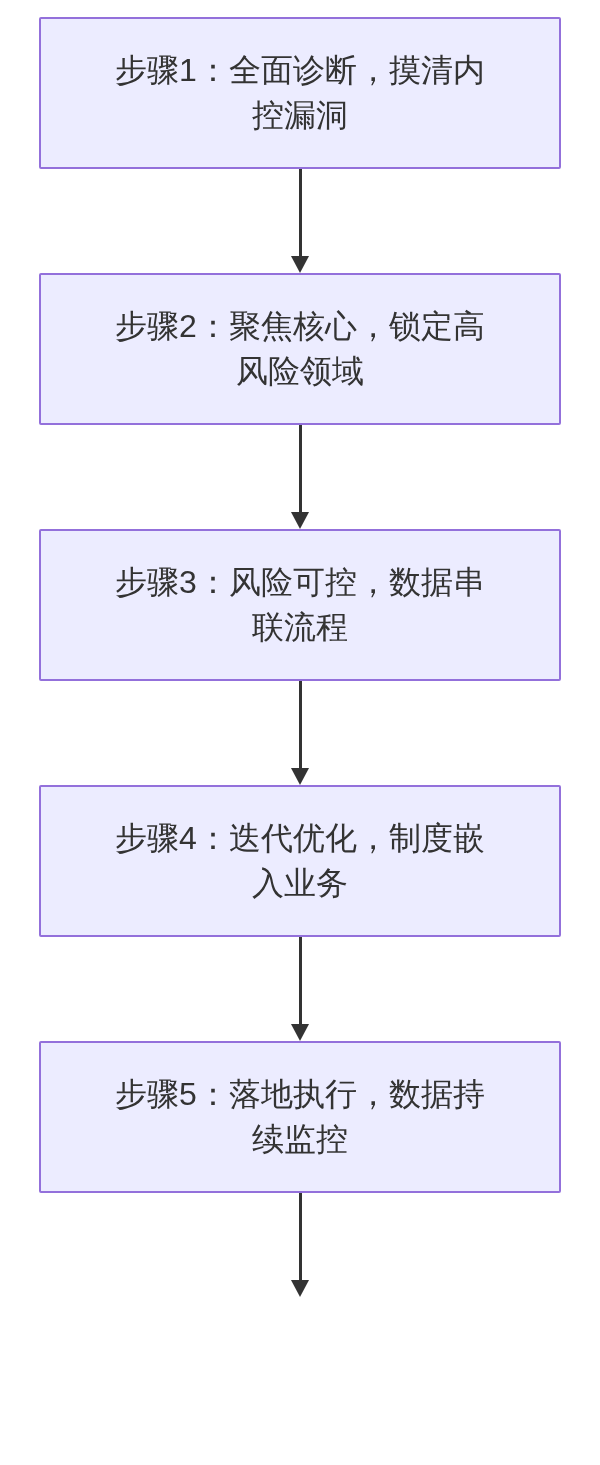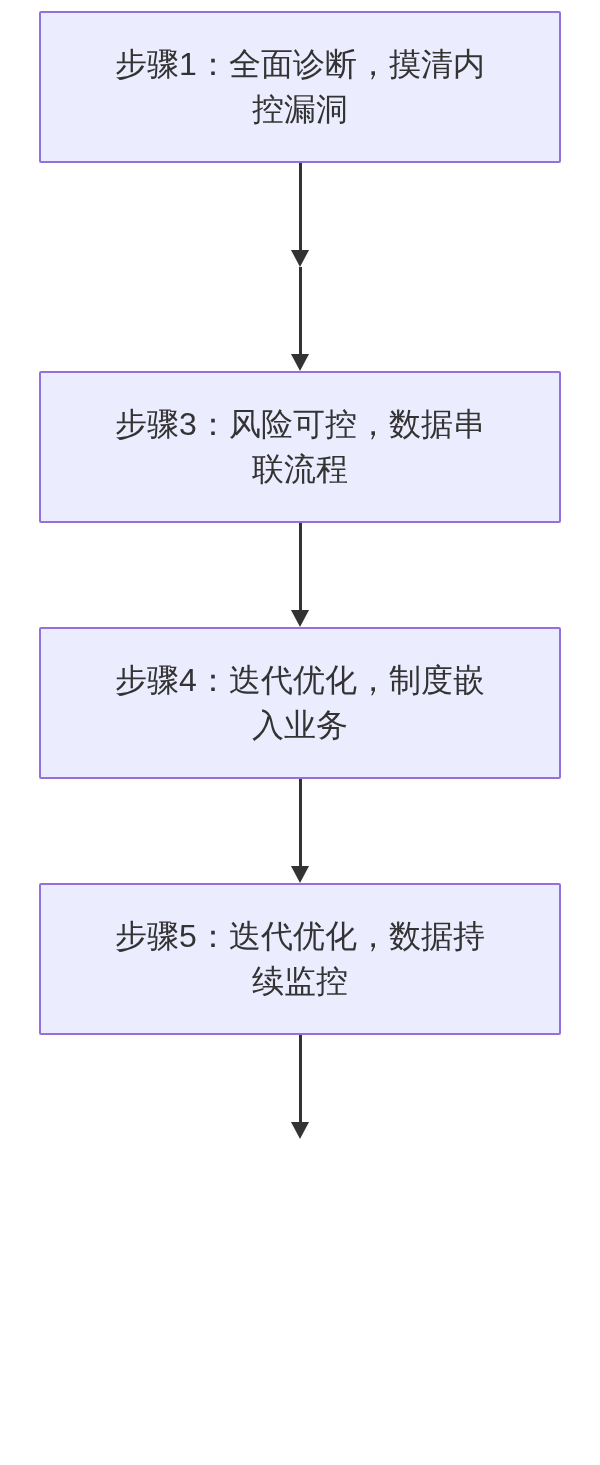--- a/index.html
+++ b/index.html
@@ -18,21 +18,21 @@
     font-family: "Liberation Sans", "DejaVu Sans", sans-serif;
     overflow: hidden;
   }
   .canvas {
     position: relative;
     width: 600px;
     height: 1465px;
     display: flex;
     flex-direction: column;
     align-items: center;
-    padding-top: 11px;
+    padding-top: 17px;
   }
   .node {
     width: 522px;
     height: 152px;
     flex: 0 0 152px;
     background: var(--node-fill);
     border: 2.5px solid var(--node-border);
     border-radius: 2px;
     display: flex;
     align-items: center;
@@ -74,20 +74,23 @@
 
   <div class="node">
     <div class="node-label">步骤1：全面诊断，摸清内控漏洞</div>
   </div>
 
   <div class="edge">
     <div class="edge-line"></div>
     <div class="edge-head"></div>
   </div>
 
+  <div class="node">
+    <div class="node-label">步骤2：聚焦核心，锁定高风险领域</div>
+  </div>
 
   <div class="edge">
     <div class="edge-line"></div>
     <div class="edge-head"></div>
   </div>
 
   <div class="node">
     <div class="node-label">步骤3：风险可控，数据串联流程</div>
   </div>
 
@@ -99,21 +102,21 @@
   <div class="node">
     <div class="node-label">步骤4：迭代优化，制度嵌入业务</div>
   </div>
 
   <div class="edge">
     <div class="edge-line"></div>
     <div class="edge-head"></div>
   </div>
 
   <div class="node">
-    <div class="node-label">步骤5：迭代优化，数据持续监控</div>
+    <div class="node-label">步骤5：落地执行，数据持续监控</div>
   </div>
 
   <div class="edge">
     <div class="edge-line"></div>
     <div class="edge-head"></div>
   </div>
 
 
 </div>
 

